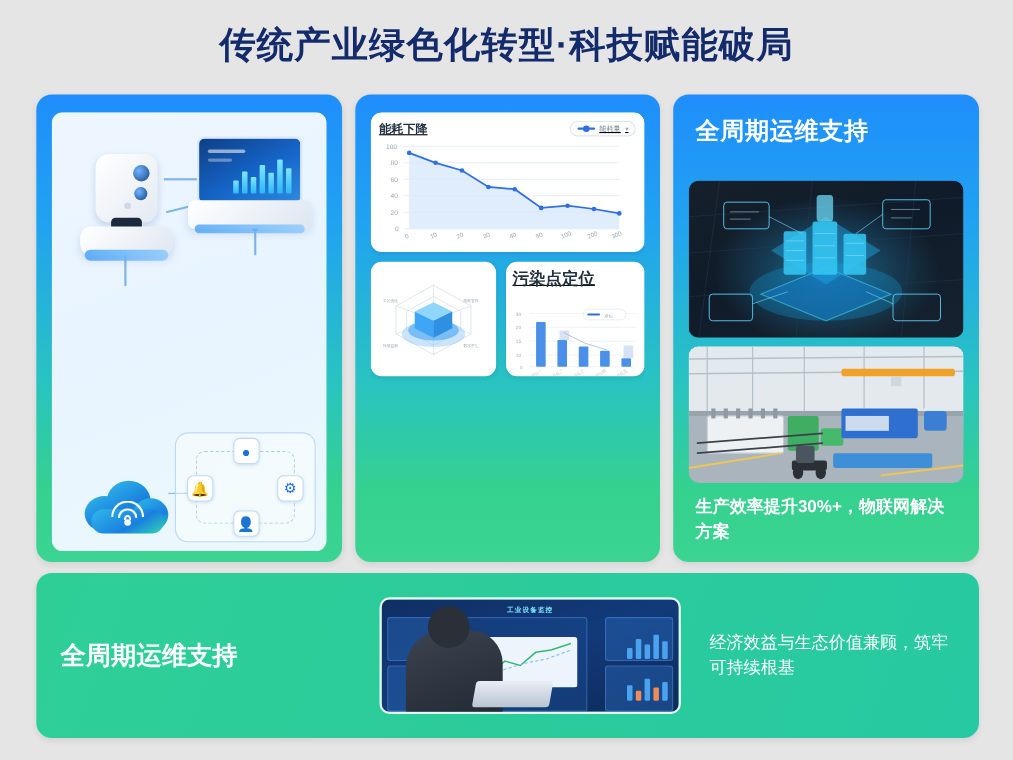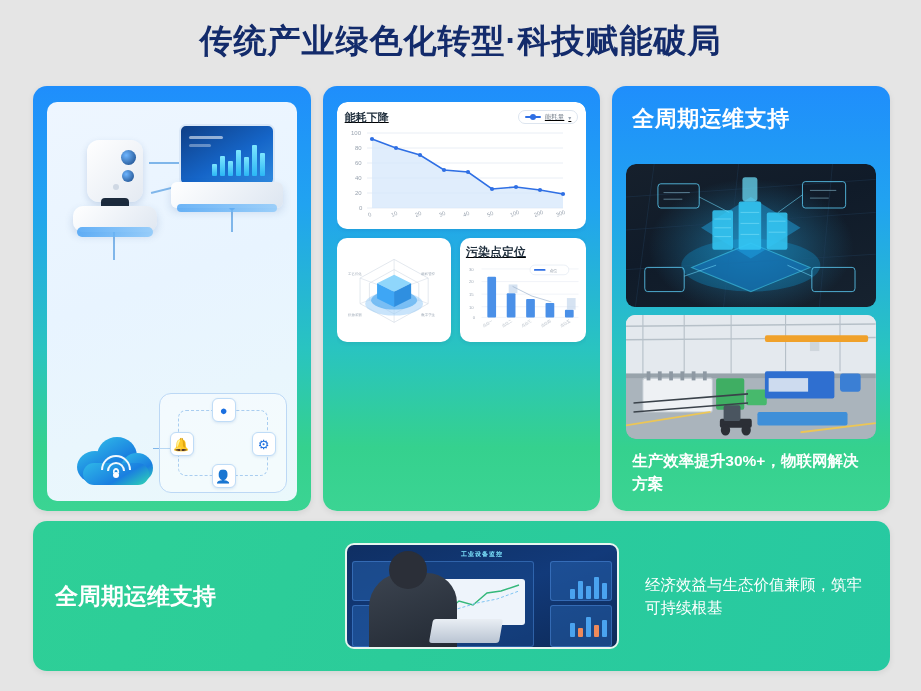--- a/index.html
+++ b/index.html
@@ -159,21 +159,21 @@
   }
   .legend-pill .lmark { width: 16px; height: 2px; background: #2f6fe4; border-radius: 2px; position: relative; }
   .legend-pill .lmark:after { content:""; position:absolute; left: 5px; top: -2px; width: 6px; height: 6px; border-radius:50%; background: #2f6fe4; }
   .legend-pill .caret { font-size: 6px; color: #9aa4b0; }
   .plot { position: relative; width: 100%; height: 92px; margin-top: 2px; }
   .plot svg { position: absolute; left: 0; top: 0; }
 
   .row2 { display: flex; gap: 9px; height: 104px; }
   .panel-hex { width: 47%; padding: 6px; }
   .panel-bar { flex: 1 1 auto; padding: 6px 6px 2px 6px; }
-  .bar-title { font-size: 12px; font-weight: bold; color: #22313f; margin-bottom: 1px; }
+  .bar-title { font-size: 15px; font-weight: bold; color: #22313f; margin-bottom: 15px; }
 
   
   .img-twin {
     height: 52%; border-radius: 9px; margin-bottom: 8px; position: relative; overflow: hidden;
     background:
       radial-gradient(ellipse at 50% 58%, rgba(46,190,255,.45) 0%, rgba(12,40,78,0) 58%),
       linear-gradient(160deg,#16202c 0%, #101b29 45%, #16222f 100%);
   }
   .img-factory {
     flex: 1 1 auto; border-radius: 9px; position: relative; overflow: hidden;

